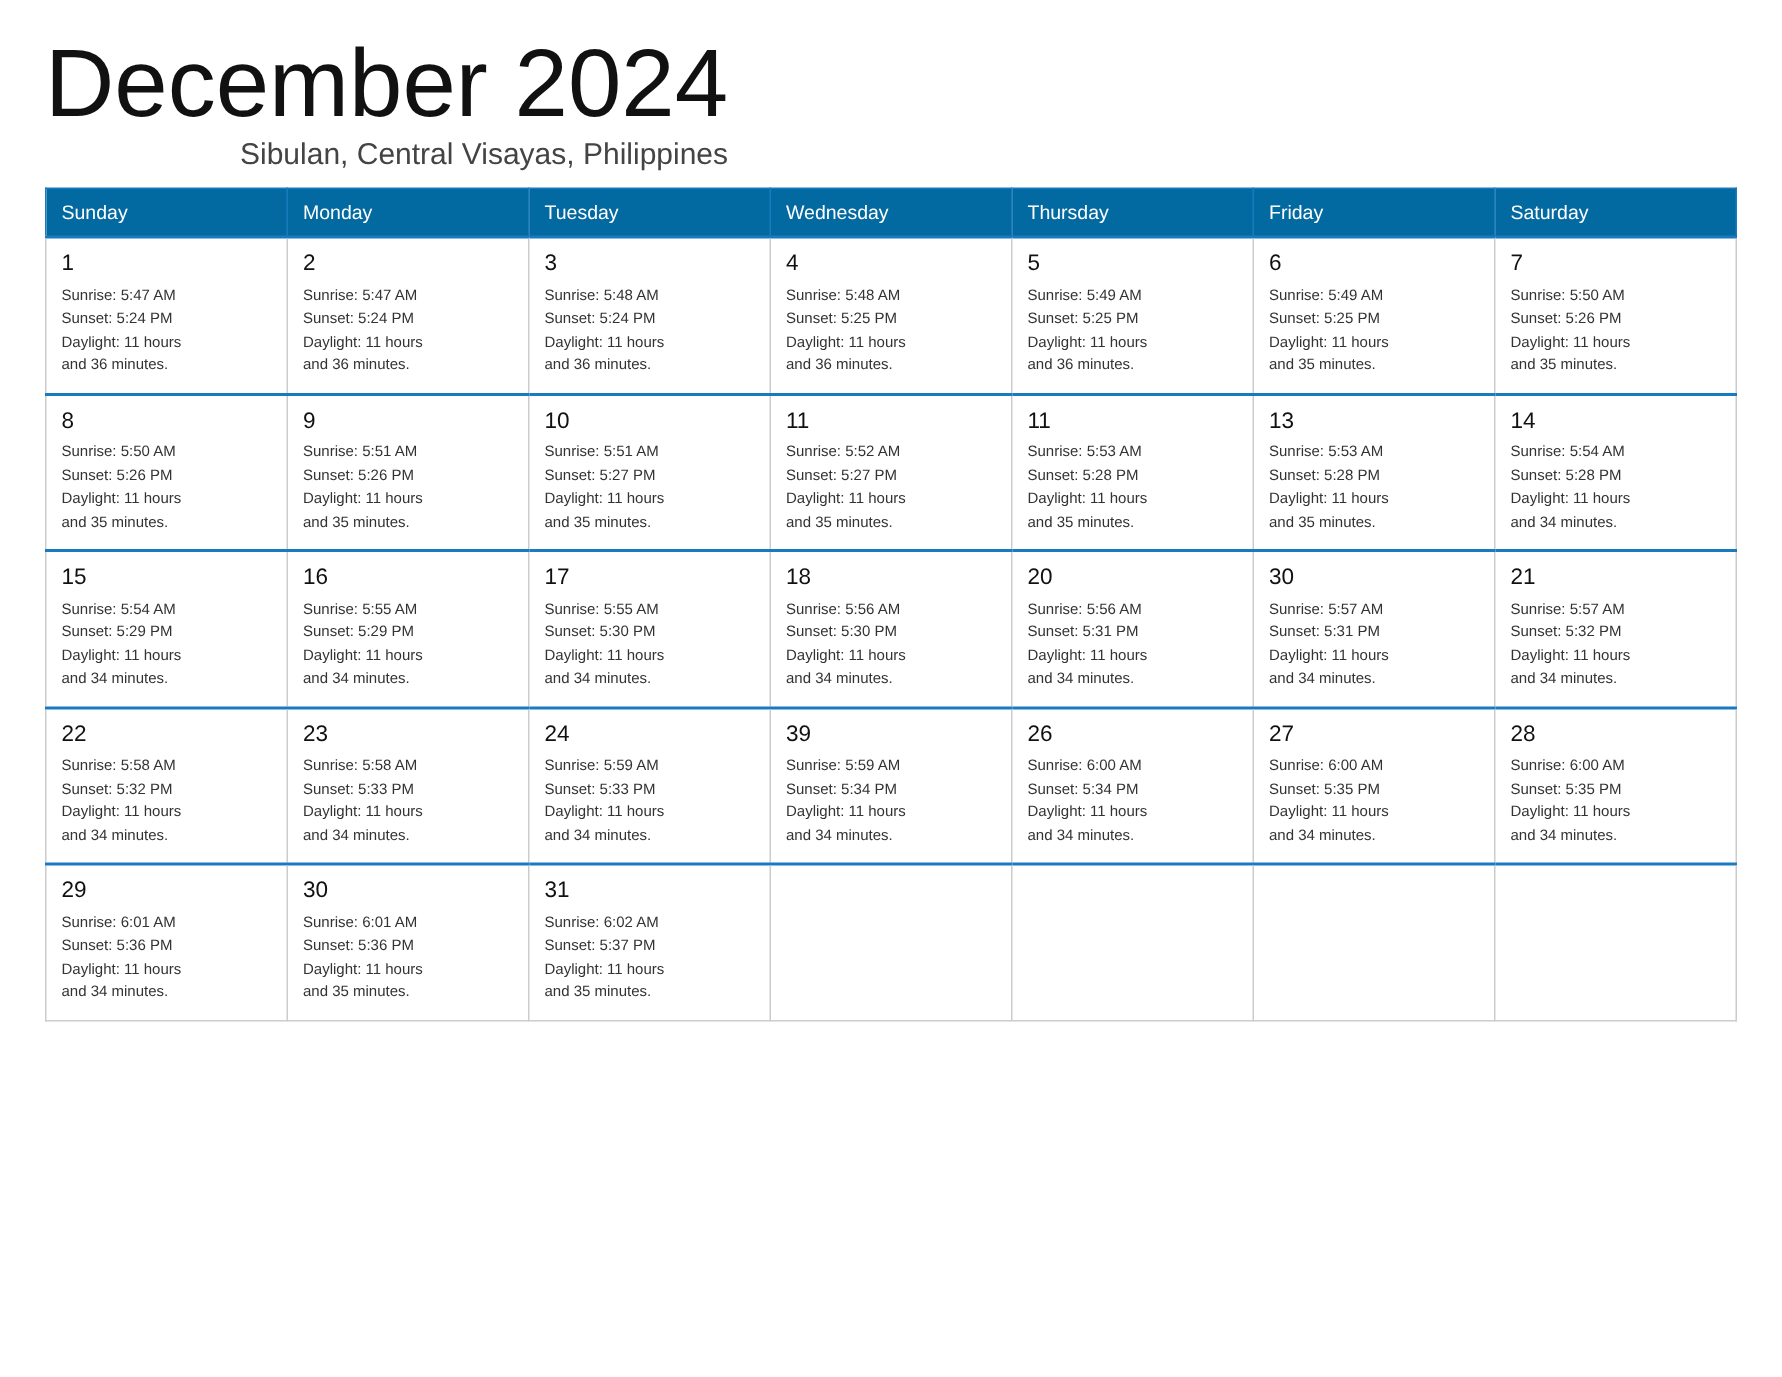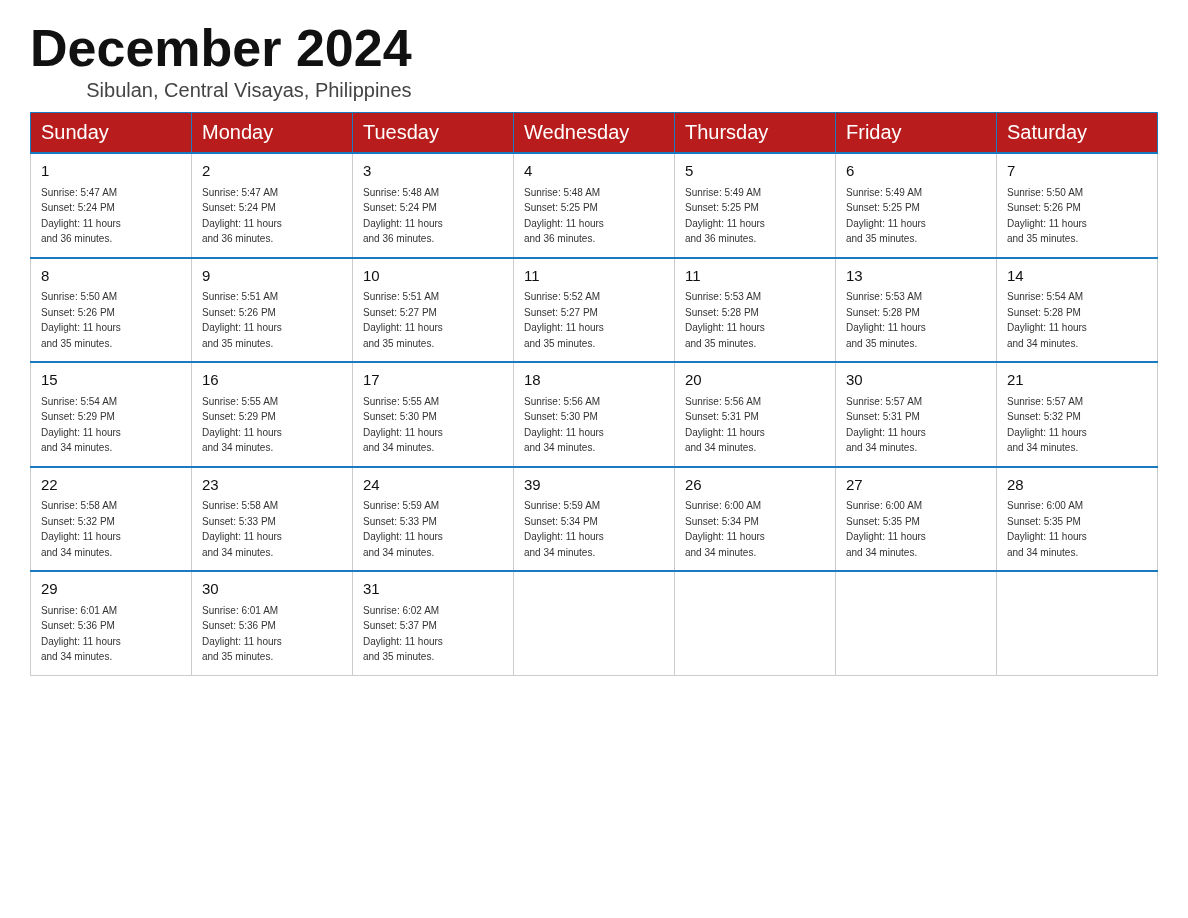--- a/index.html
+++ b/index.html
@@ -43,41 +43,41 @@
     }
     .logo-blue {
       color: #1a7abf;
       font-size: 28px;
       font-weight: bold;
     }
     .title-block {
       text-align: right;
     }
     .month-title {
-      font-size: 52px;
-      font-weight: bold;
+      font-size: 64px;
+      font-weight: normal;
       color: #111;
       line-height: 1.1;
     }
     .location-title {
       font-size: 20px;
       color: #444;
       margin-top: 2px;
     }
     .calendar-table {
       width: 100%;
       border-collapse: collapse;
       margin-top: 10px;
     }
     .calendar-table th {
-      background: #b91c1c;
+      background: #0369a1;
       color: #fff;
       text-align: left;
       padding: 8px 10px;
-      font-size: 20px;
+      font-size: 13px;
       font-weight: normal;
       border: 1px solid #1a7abf;
     }
     .calendar-table td {
       vertical-align: top;
       padding: 6px 10px 10px 10px;
       border: 1px solid #ccc;
       width: calc(100% / 7);
       font-size: 13px;
       line-height: 1.5;

